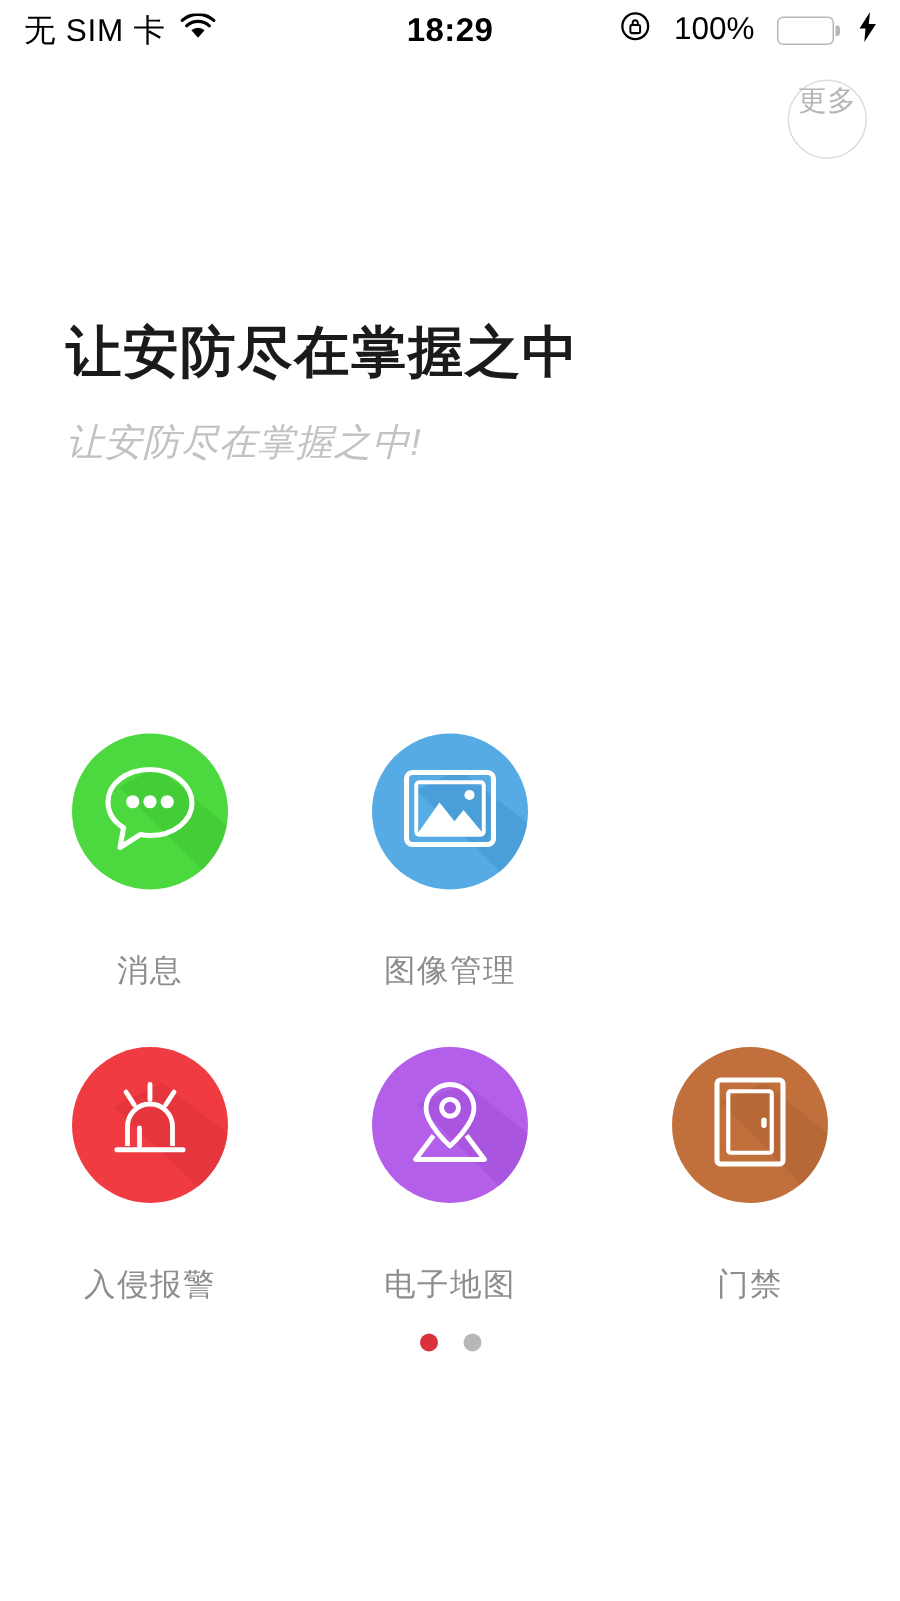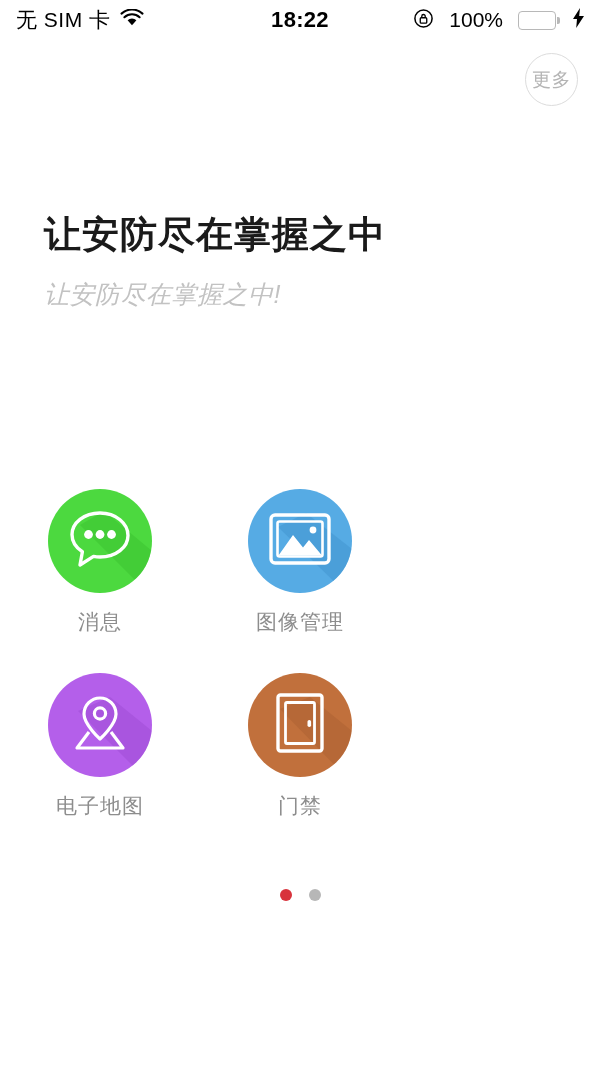--- a/index.html
+++ b/index.html
@@ -91,21 +91,20 @@
   
   .more-button {
     position: absolute;
     top: 53px;
     right: 22px;
     width: 53px;
     height: 53px;
     border-radius: 50%;
     border: 1.6px solid #dcdcdc;
     display: flex;
-    align-items: center;
     justify-content: center;
     background: transparent;
     cursor: pointer;
   }
   .more-button span {
     font-size: 19px;
     color: #b5b5b5;
     letter-spacing: 0.5px;
   }
 
@@ -143,20 +142,21 @@
     display: flex;
     width: 600px;
     margin-bottom: 37px;
   }
   .grid-item {
     width: 200px;
     display: flex;
     flex-direction: column;
     align-items: center;
     cursor: pointer;
+    gap: 25px;
   }
   .icon-circle {
     position: relative;
     width: 104px;
     height: 104px;
     border-radius: 50%;
     overflow: hidden;
     display: flex;
     align-items: center;
     justify-content: center;
@@ -206,21 +206,21 @@
       <span class="carrier-text">无 SIM 卡</span>
       <span class="wifi-icon">
         <svg width="24" height="18" viewBox="0 0 24 18">
           <path d="M12 16.2 L7.6 11.2 a6.4 6.4 0 0 1 8.8 0 Z" fill="#000"></path>
           <path d="M4.4 8.2 a11.2 11.2 0 0 1 15.2 0" stroke="#000" stroke-width="2.1" fill="none" stroke-linecap="round"></path>
           <path d="M1.5 4.6 a15.6 15.6 0 0 1 21 0" stroke="#000" stroke-width="2.1" fill="none" stroke-linecap="round"></path>
         </svg>
       </span>
     </div>
 
-    <div class="sb-center">18:22</div>
+    <div class="sb-center">18:29</div>
 
     <div class="sb-right">
       <span class="rotation-icon">
         <svg width="21" height="21" viewBox="0 0 22 22">
           <circle cx="11" cy="11" r="9" stroke="#000" stroke-width="1.6" fill="none"></circle>
           <rect x="7.6" y="10.2" width="6.8" height="5.6" rx="1" stroke="#000" stroke-width="1.4" fill="none"></rect>
           <path d="M9.2 10.2 v-1.6 a1.8 1.8 0 0 1 3.6 0 v1.6" stroke="#000" stroke-width="1.4" fill="none"></path>
         </svg>
       </span>
       <span class="battery-pct">100%</span>
@@ -283,20 +283,40 @@
             </svg>
           </span>
         </div>
         <div class="item-label">图像管理</div>
       </div>
 
     </div>
 
     <div class="grid-row">
 
+      <div class="grid-item">
+        <div class="icon-circle" style="background:#ef3b41">
+          <span class="shadow">
+            <svg width="104" height="104" viewBox="0 0 104 104">
+              <path d="M28 40 L104 112 L104 58 L60 24 Z" fill="#d93138" opacity="0.5"></path>
+            </svg>
+          </span>
+          <span class="glyph">
+            <svg width="60" height="58" viewBox="0 0 60 58">
+              <path d="M30 4 L30 14" stroke="#ffffff" stroke-width="3.2" stroke-linecap="round"></path>
+              <path d="M14 9 L19.5 17.5" stroke="#ffffff" stroke-width="3.2" stroke-linecap="round"></path>
+              <path d="M46 9 L40.5 17.5" stroke="#ffffff" stroke-width="3.2" stroke-linecap="round"></path>
+              <path d="M15 45 L15 32 a15 15 0 0 1 30 0 L45 45" fill="none" stroke="#ffffff" stroke-width="3.2" stroke-linejoin="round"></path>
+              <path d="M23 45 L23 33" stroke="#ffffff" stroke-width="3.2" stroke-linecap="round"></path>
+              <path d="M8 47.5 L52 47.5" stroke="#ffffff" stroke-width="3.4" stroke-linecap="round"></path>
+            </svg>
+          </span>
+        </div>
+        <div class="item-label">入侵报警</div>
+      </div>
 
       <div class="grid-item">
         <div class="icon-circle" style="background:#b45fea">
           <span class="shadow">
             <svg width="104" height="104" viewBox="0 0 104 104">
               <path d="M30 38 L104 112 L104 58 L62 24 Z" fill="#9e4bd4" opacity="0.5"></path>
             </svg>
           </span>
           <span class="glyph">
             <svg width="62" height="58" viewBox="0 0 62 58">

